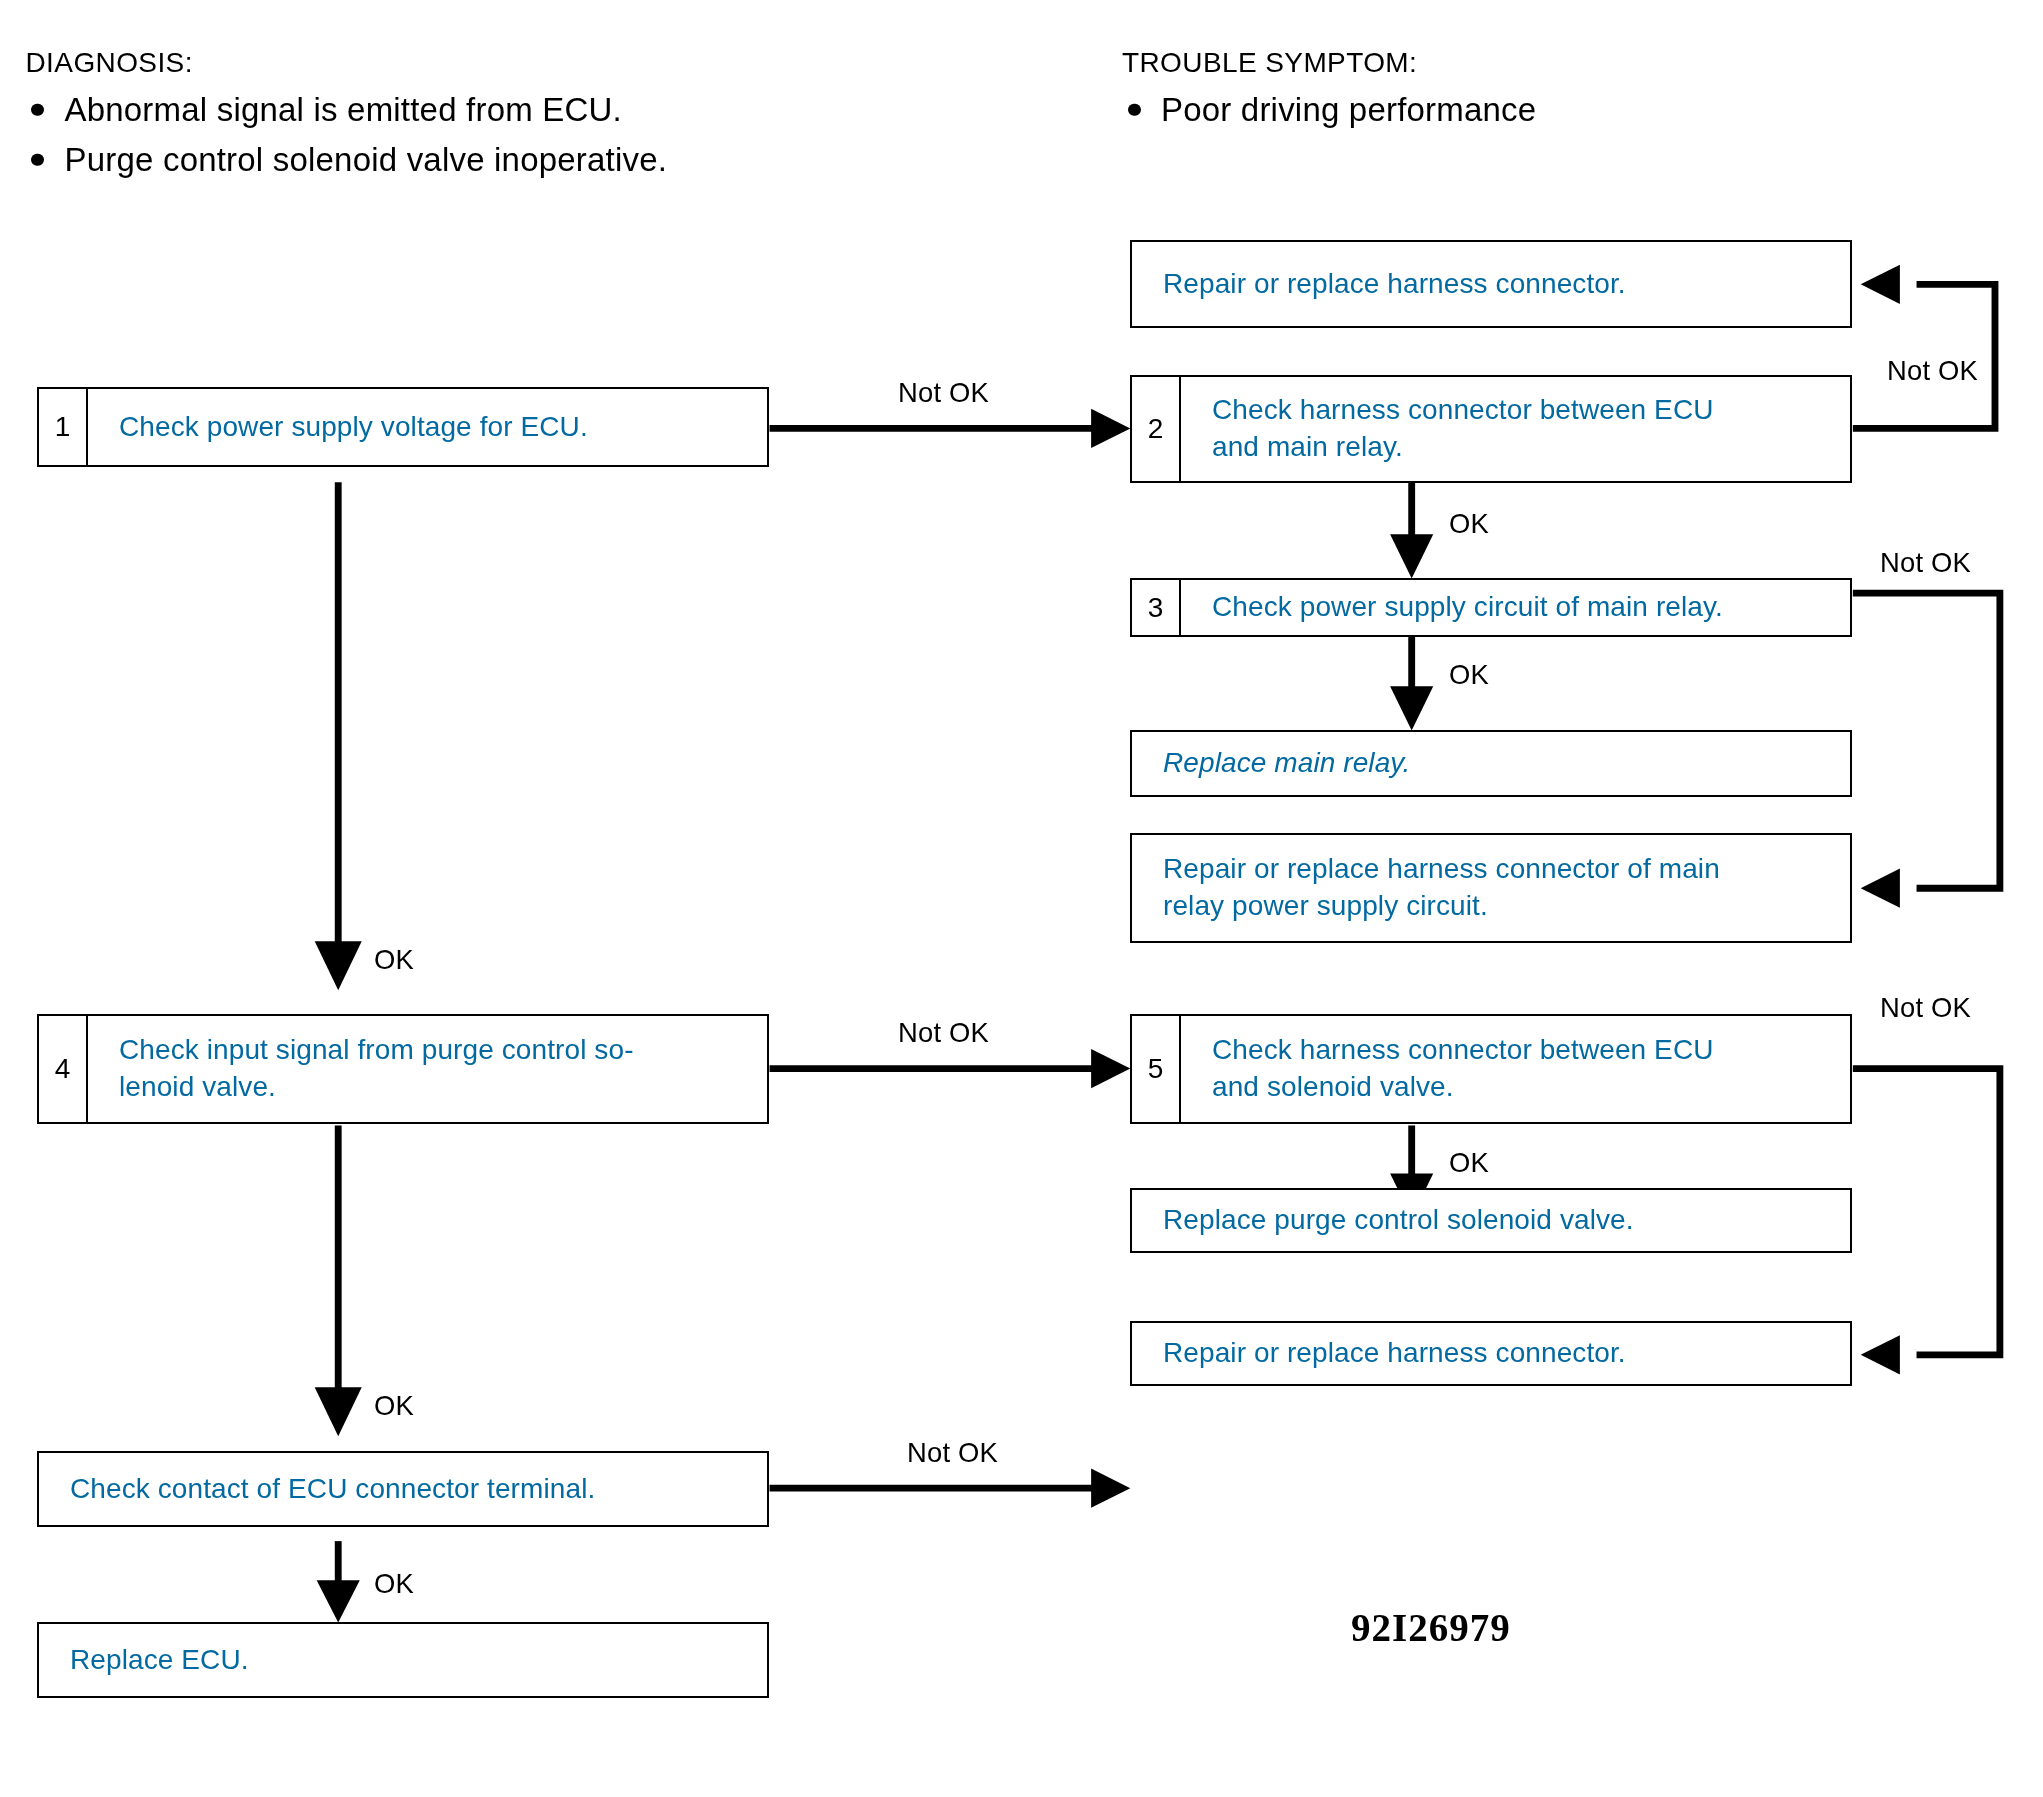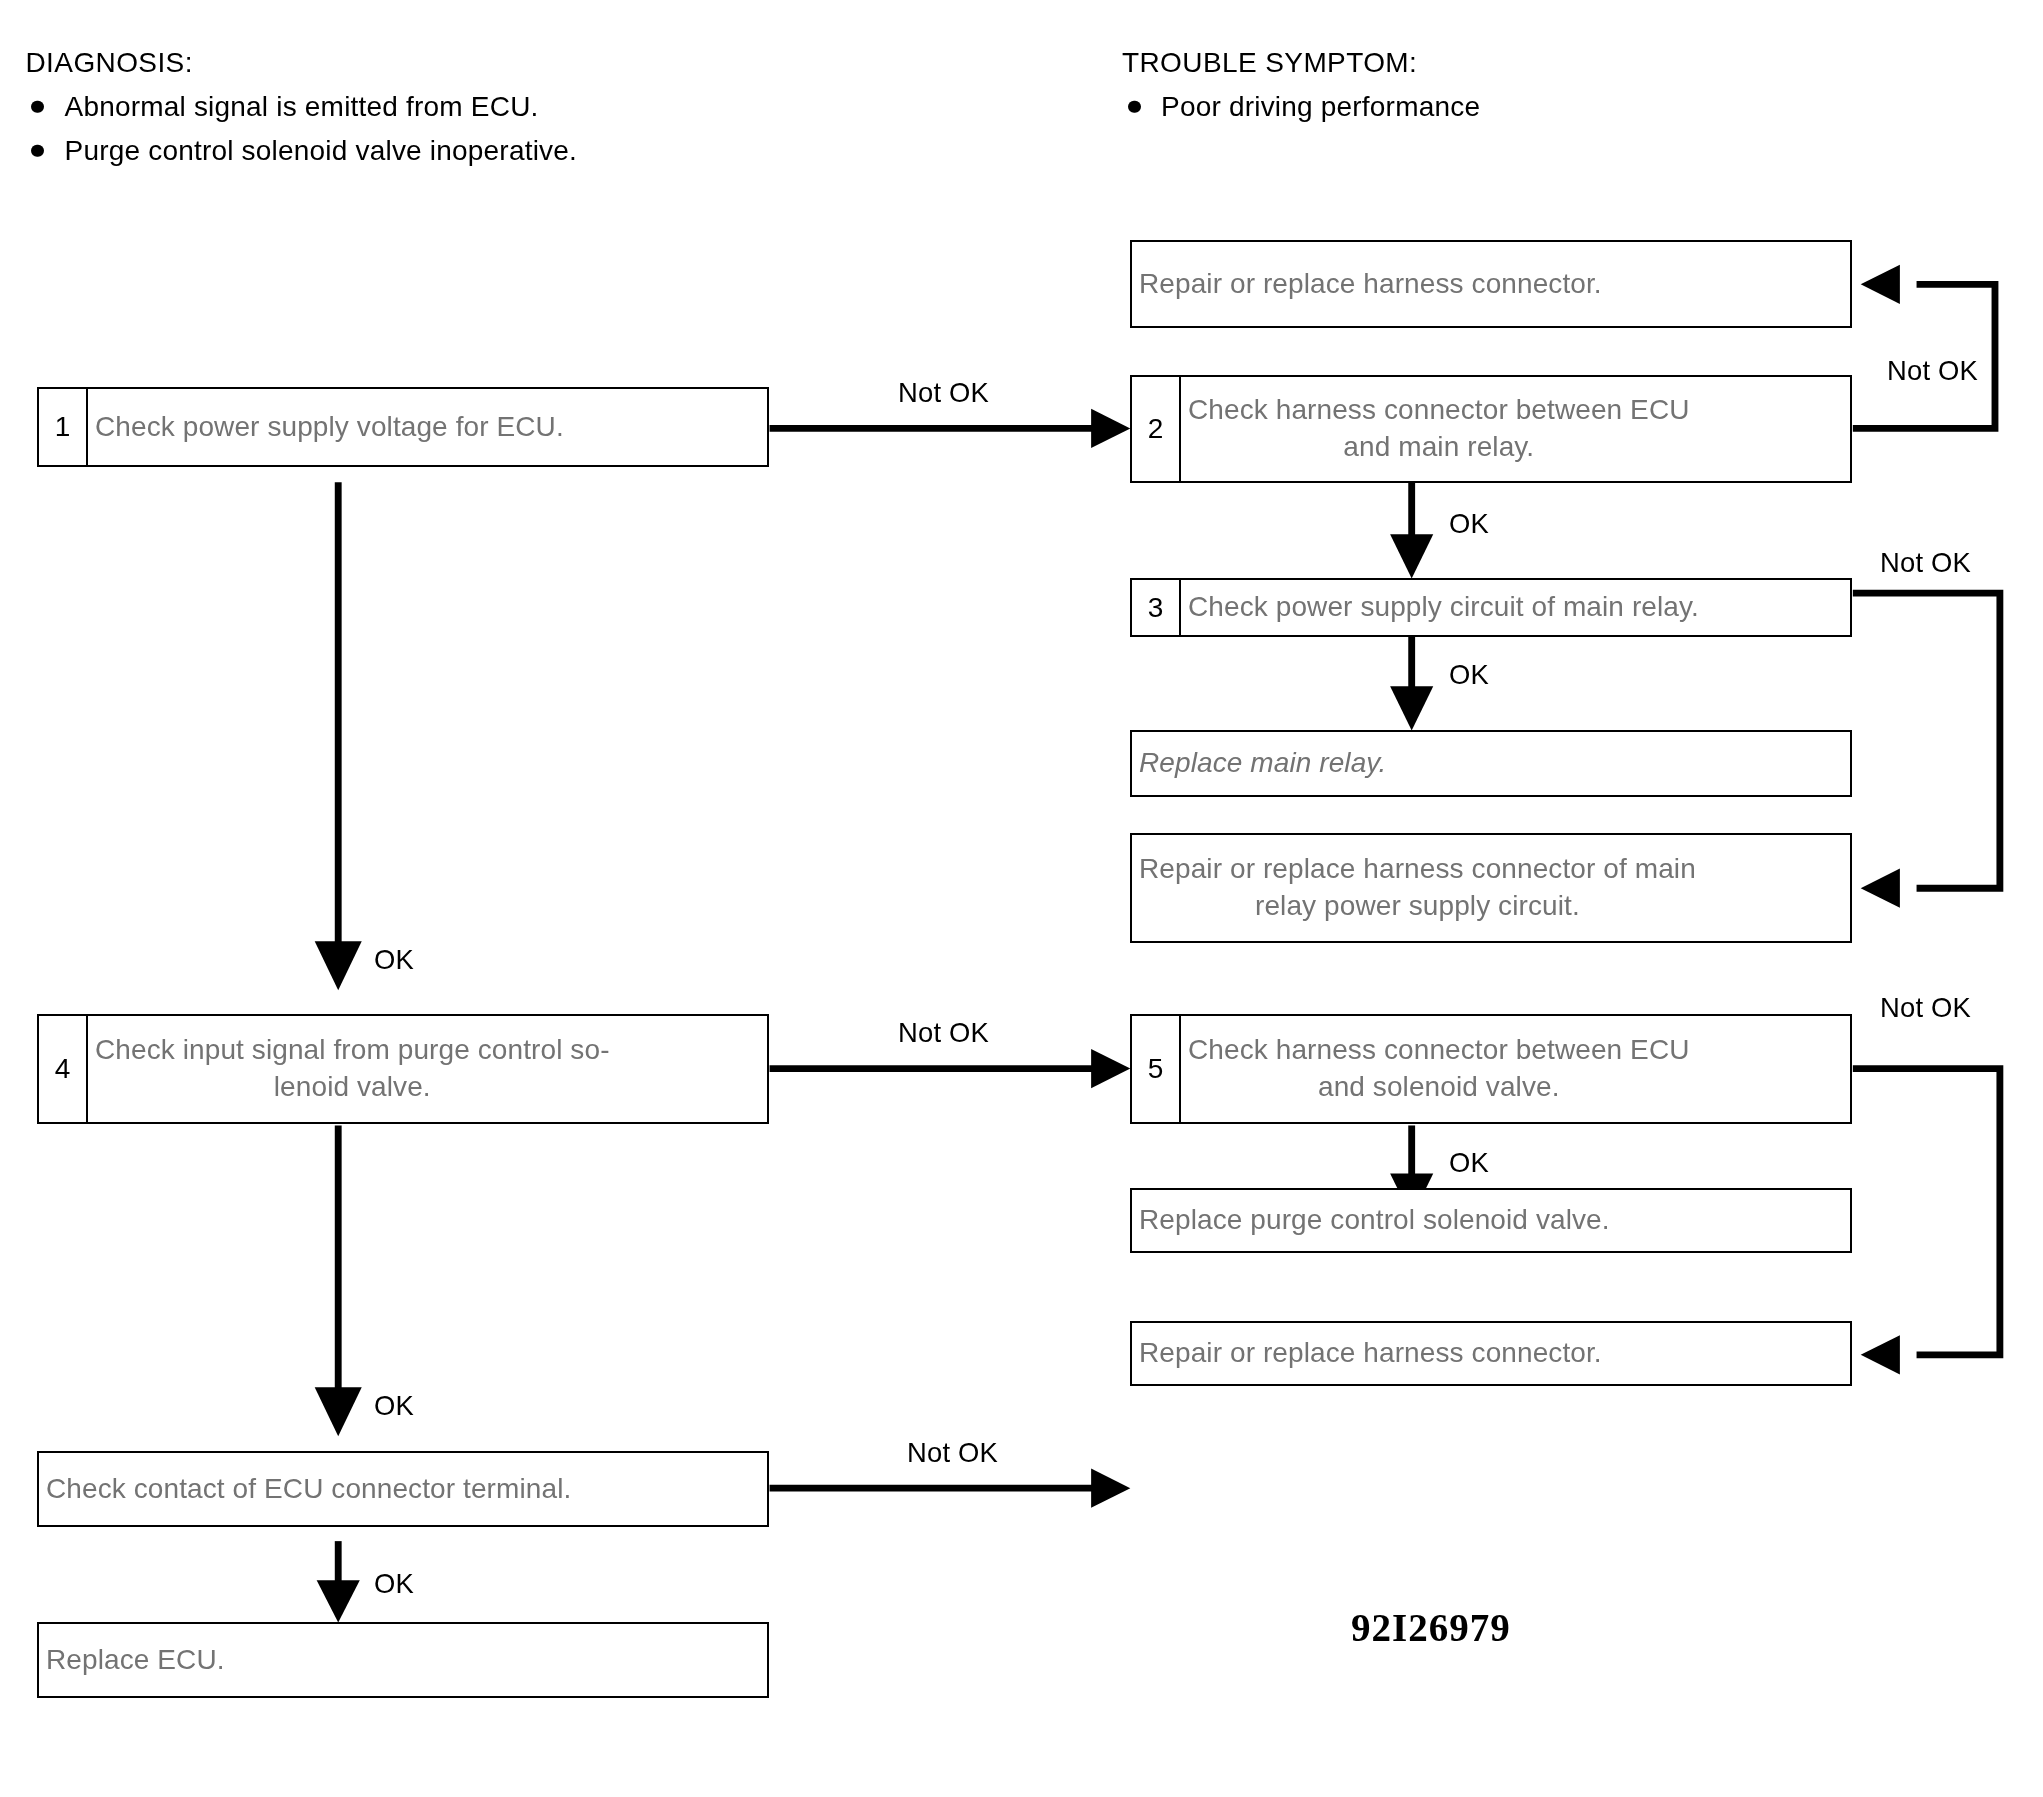--- a/index.html
+++ b/index.html
@@ -25,21 +25,21 @@
     font-size: 28px;
     letter-spacing: 0.4px;
     white-space: nowrap;
   }
   .hdr-list {
     margin: 0;
     padding: 0;
     list-style: none;
   }
   .hdr-list li {
-    font-size: 28px;
+    font-size: 33px;
     letter-spacing: 0.2px;
     white-space: nowrap;
     margin-top: 11.8px;
     padding-left: 39px;
     position: relative;
   }
   .hdr-list li .bullet {
     position: absolute;
     left: 5.9px;
     top: 50%;
@@ -67,27 +67,26 @@
     display: flex;
     align-items: center;
     justify-content: center;
     font-size: 28px;
     color: #000000;
   }
   .box-text {
     flex: 1 1 auto;
     display: flex;
     align-items: center;
-    padding: 0 7px;
+    padding: 0 31px;
     font-size: 28px;
     line-height: 1.32;
-    color: #737373;
+    color: #0369a1;
     letter-spacing: 0.1px;
     white-space: pre-line;
-    text-align: center;
   }
 
   
   .edge-label {
     position: absolute;
     font-size: 27.4px;
     color: #000000;
     white-space: nowrap;
     letter-spacing: 0.2px;
   }

